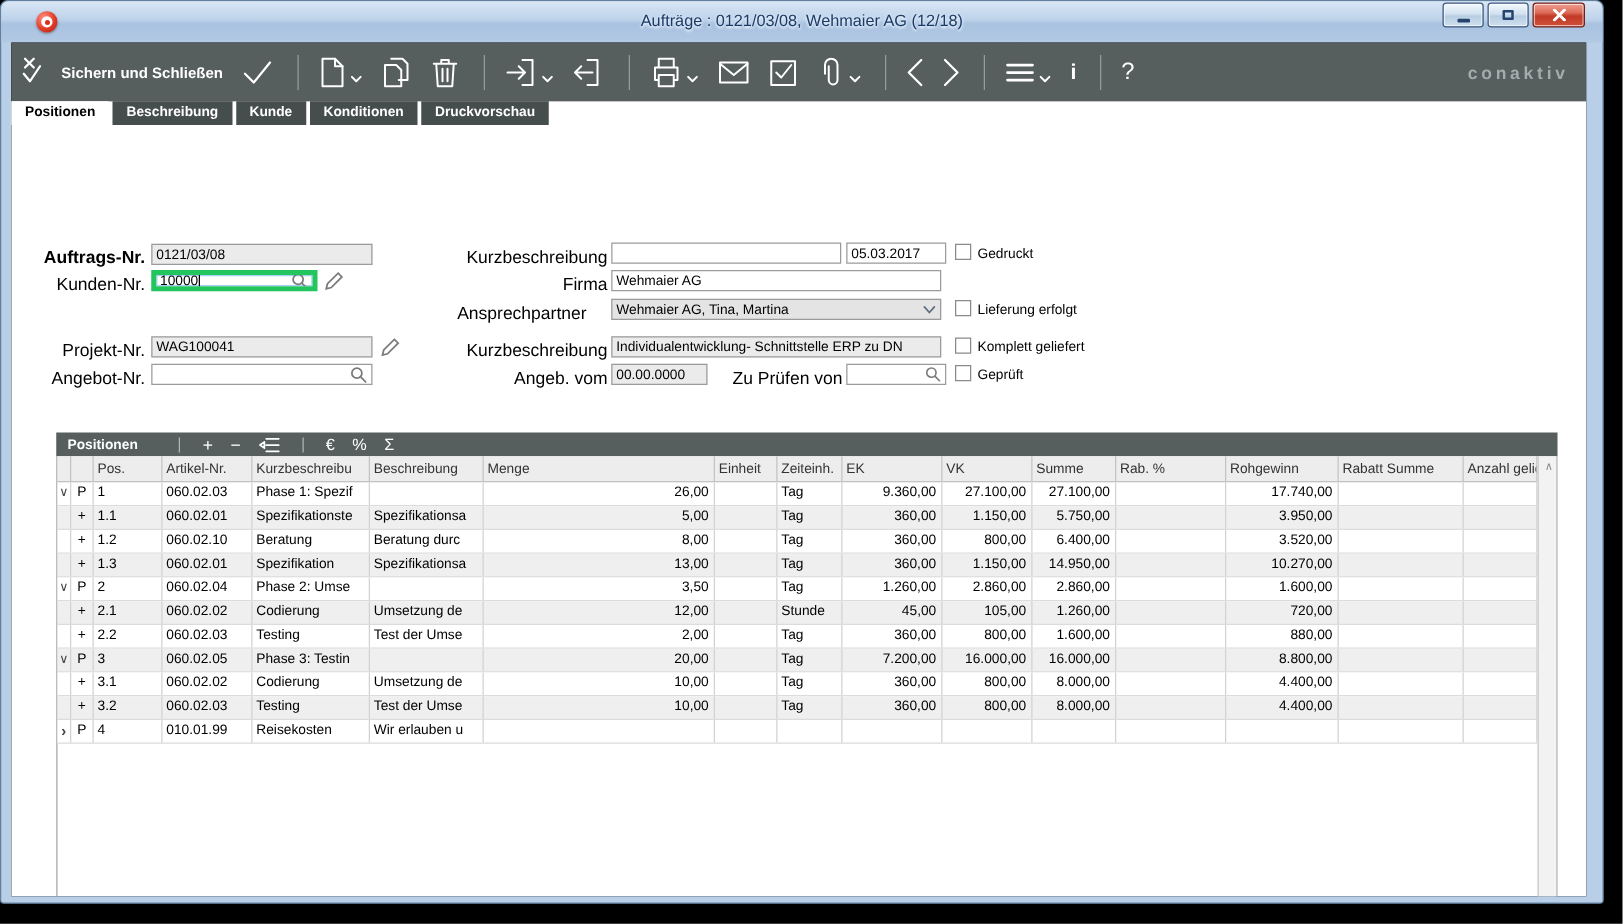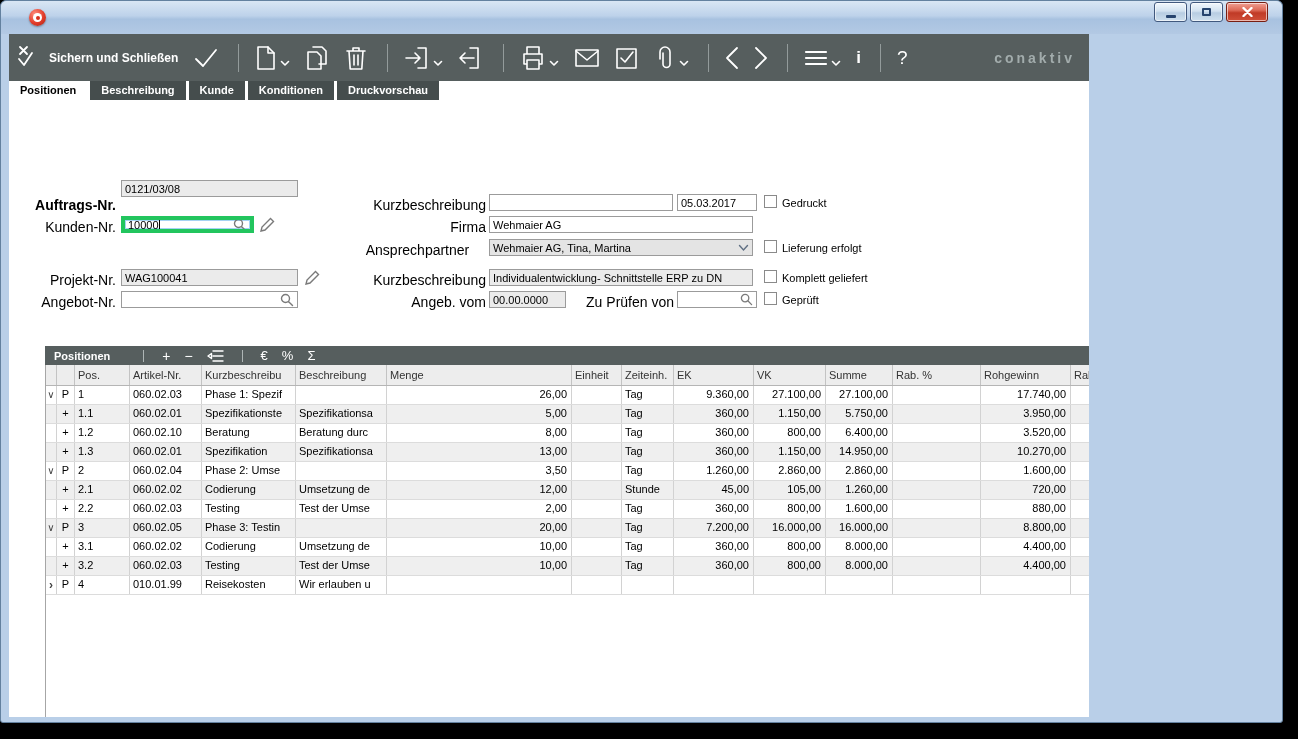--- a/index.html
+++ b/index.html
@@ -27,21 +27,21 @@
     font-size:13px; color:#1b3a66; text-shadow:0 0 3px #eaf3fb, 0 1px 2px #eaf3fb; }
   .winbtns { position:absolute; right:14px; top:1px; display:flex; }
   .wb { width:33px; height:20px; margin-left:3px; border:1px solid #41597e; border-radius:3px;
     background:linear-gradient(180deg,#f2f8fd 0%,#d2e2f0 45%,#b7cde2 55%,#cfe0ee 100%);
     display:flex; align-items:center; justify-content:center; box-shadow:inset 0 0 0 1px rgba(255,255,255,.6); }
   .wb-close { width:42px; border-color:#771e12;
     background:linear-gradient(180deg,#f0a093 0%,#dd6a57 40%,#c03a26 55%,#d0503a 100%); }
   .glyph-min { width:10px; height:3px; background:#26446e; border-radius:1px; margin-top:8px; }
   .glyph-max { width:9px; height:8px; border:2px solid #26446e; border-radius:1px; background:transparent; }
   
-  .content { position:absolute; left:8px; top:33px; width:1080px; height:683px; background:#000000; overflow:hidden; }
+  .content { position:absolute; left:8px; top:33px; width:1260px; height:683px; background:#000000; overflow:hidden; }
   
   .toolbar { height:47px; background:#565e5e; display:flex; align-items:center; padding:0 14px 0 8px; }
   .tbtn { display:flex; align-items:center; margin-right:15px; cursor:default; }
   .tbtn svg { display:block; }
   .tlabel { color:#fff; font-weight:bold; font-size:12px; margin-left:8px; white-space:nowrap; }
   .tsep { width:1px; height:28px; background:#939b9b; margin:0 16px 0 4px; }
   .caret { margin-left:3px; margin-top:12px; }
   .tglyph { color:#fff; font-size:17px; line-height:1; }
   .brand { margin-left:auto; color:#a2acac; font-size:14px; letter-spacing:3px; font-weight:bold; }
   
@@ -92,20 +92,21 @@
   .vs-up::before { content:"∧"; }
   svg.ic { stroke:#fff; fill:none; stroke-width:1.6; stroke-linecap:round; stroke-linejoin:round; }
   svg.gic { stroke:#7a7a7a; fill:none; stroke-width:1.4; stroke-linecap:round; }
 </style>
 </head>
 <body>
 
 <div class="window">
   <div class="titlebar">
     <div class="app-icon"></div>
+    <div class="title-text">Aufträge : 0121/03/08, Wehmaier AG (12/18)</div>
     <div class="winbtns">
       <div class="wb">
           <span class="glyph-min"></span>
         </div>
       <div class="wb">
           <span class="glyph-max"></span>
         </div>
       <div class="wb wb-close">
         <svg width="11" height="10" viewBox="0 0 11 10">
             <path d="M1.5 1 L9.5 9 M9.5 1 L1.5 9" stroke="#fff" stroke-width="2.4" stroke-linecap="round"></path>
@@ -227,21 +228,21 @@
       <div class="tab active">Positionen</div>
       <div class="tab">Beschreibung</div>
       <div class="tab">Kunde</div>
       <div class="tab">Konditionen</div>
       <div class="tab">Druckvorschau</div>
     </div>
 
     <div class="main">
 
       <div class="lab-r flabel" style="left:0;top:97px;width:107px;font-weight:bold;">Auftrags-Nr.</div>
-      <div class="field ro" style="left:112px;top:80px;width:177px;">
+      <div class="field ro" style="left:112px;top:95px;width:177px;">
           <span class="flex">0121/03/08</span>
         </div>
 
       <div class="lab-r flabel" style="left:0;top:119px;width:107px;">Kunden-Nr.</div>
       <div class="field focus" style="left:112px;top:116px;width:133px;">
         <span>10000</span>
           <span class="caret-bar"></span>
         <svg class="gic" style="margin-left:auto;" width="14" height="14" viewBox="0 0 14 14">
             <circle cx="5.5" cy="5.5" r="4"></circle>
             <path d="M8.7 8.7 L12.5 12.5"></path>

